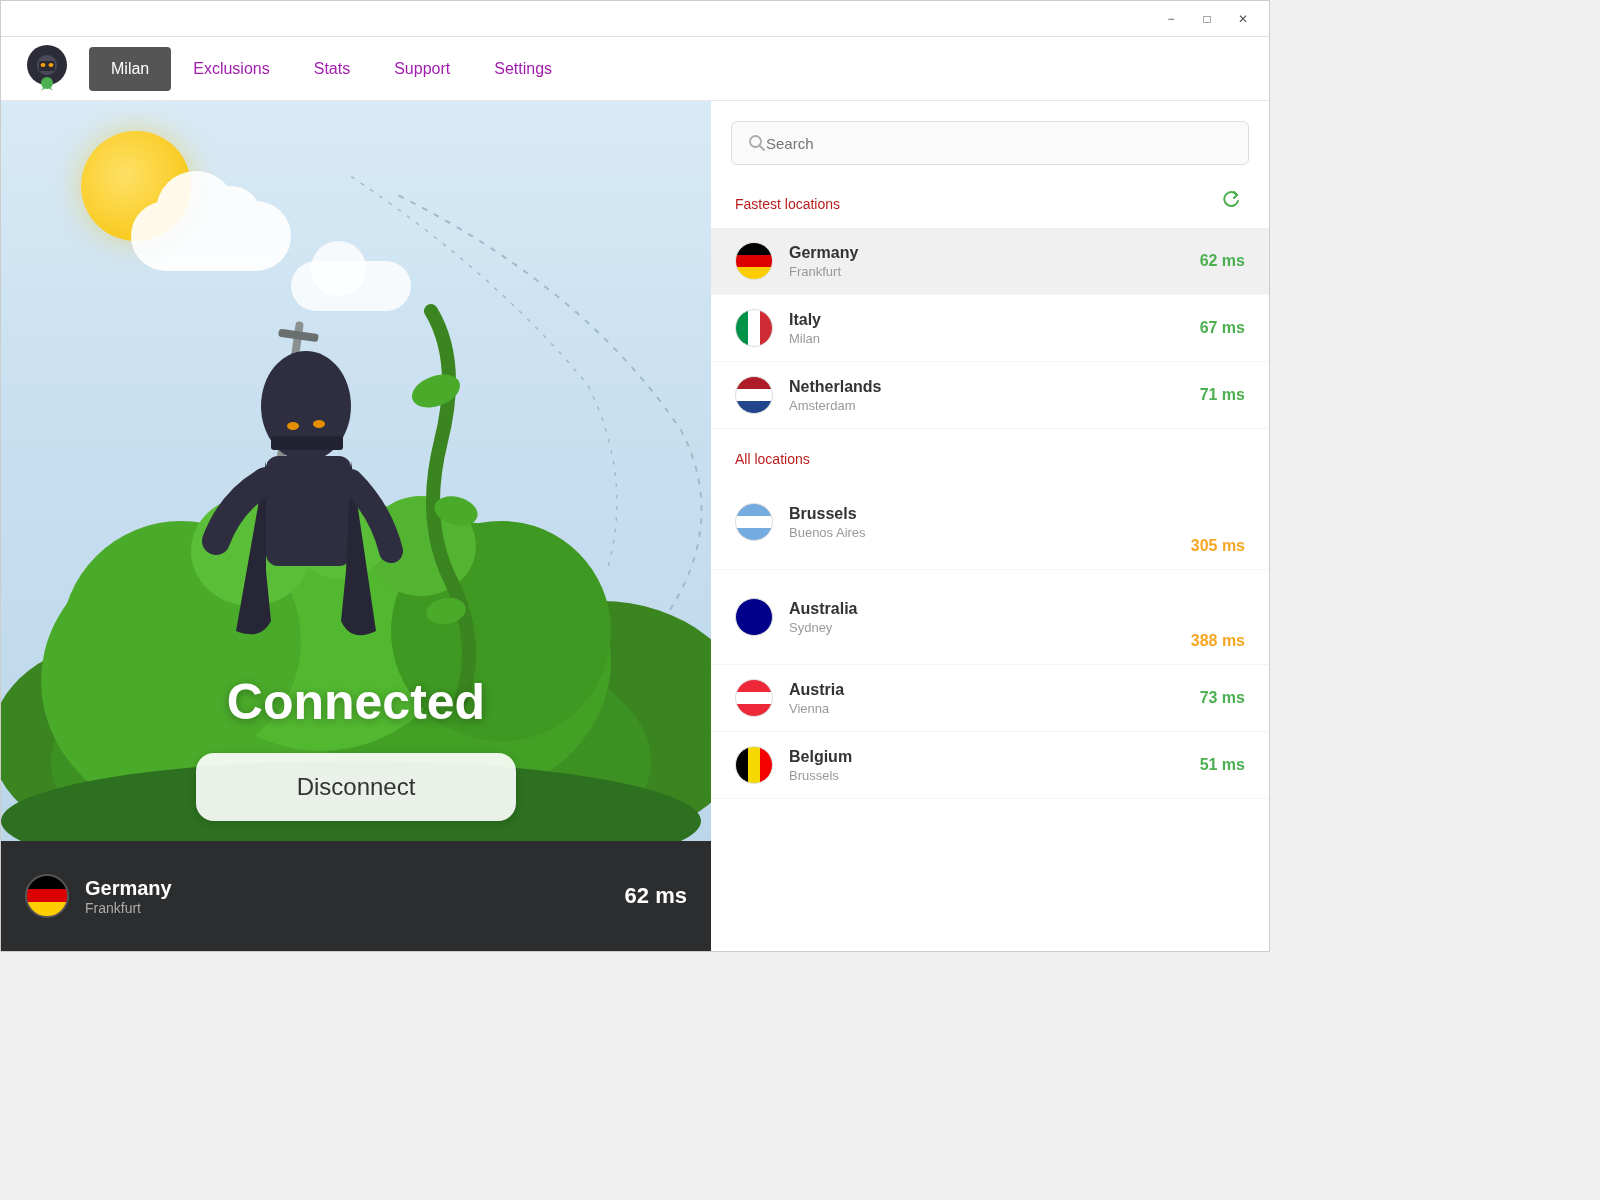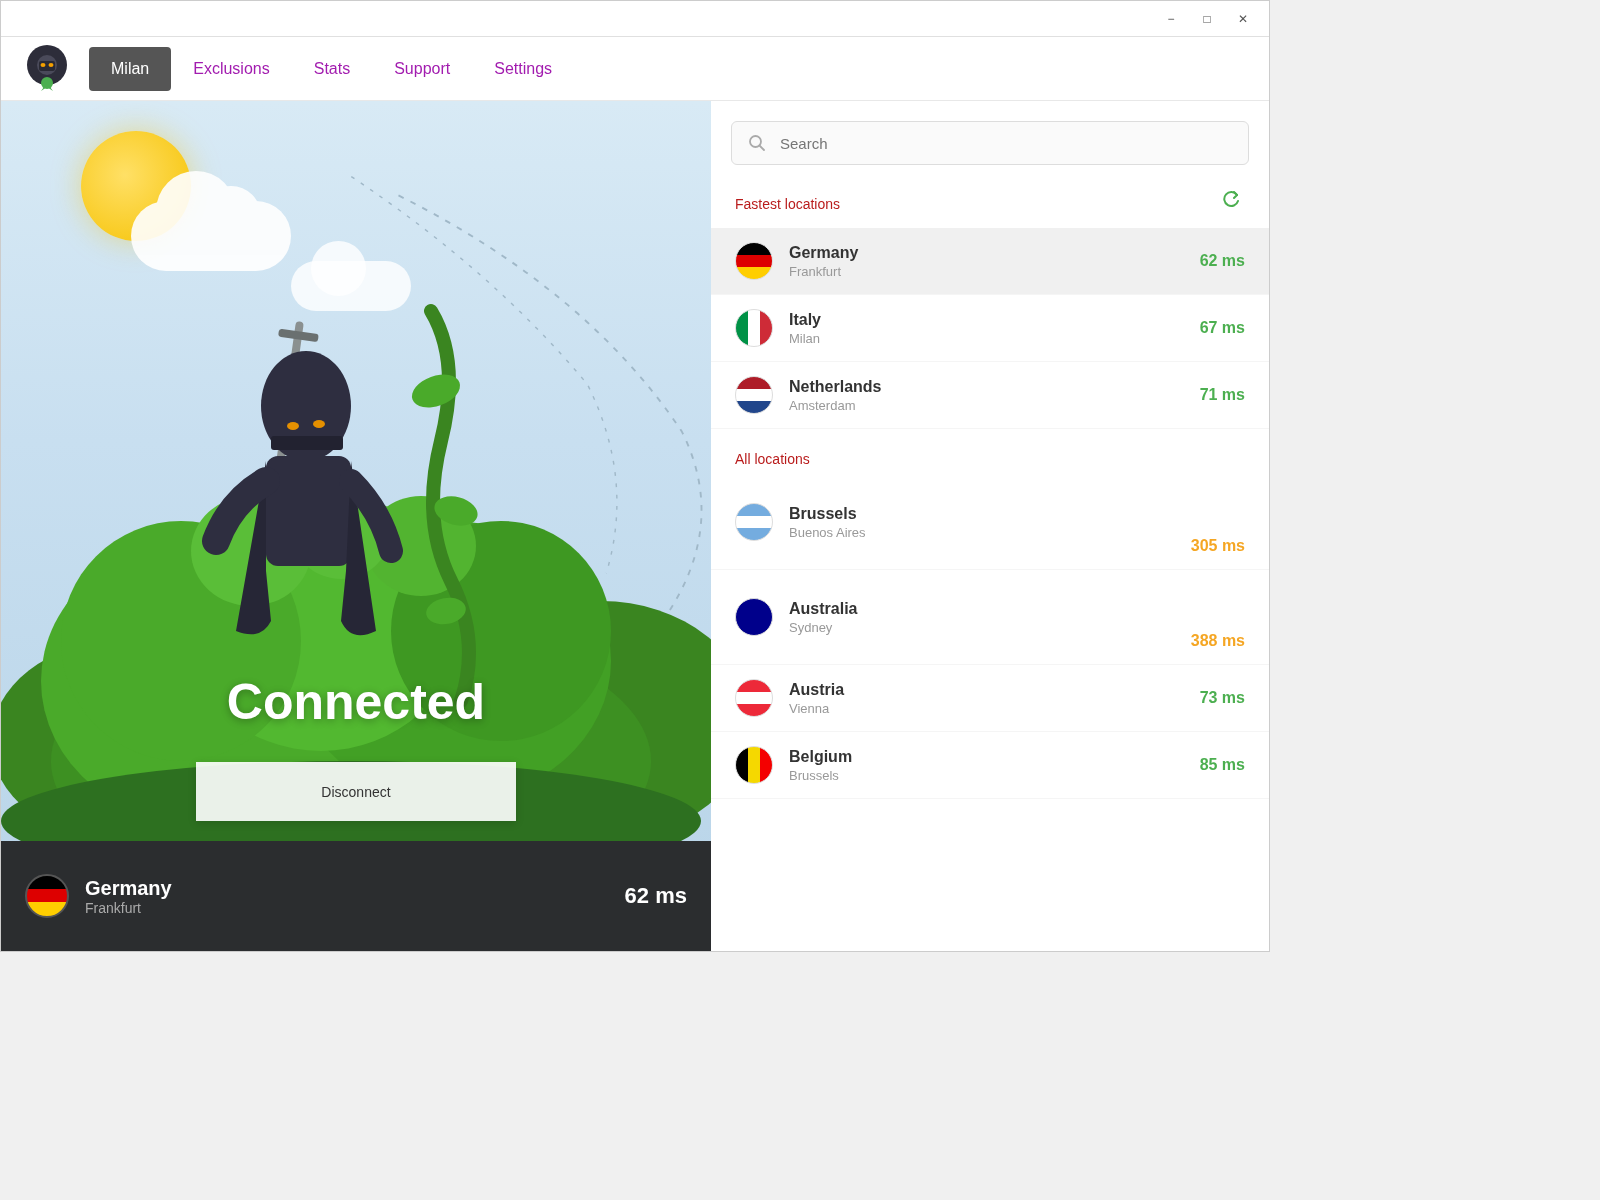--- a/index.html
+++ b/index.html
@@ -205,25 +205,25 @@
       z-index: 10;
     }
 
     
     .disconnect-btn {
       position: absolute;
       bottom: 130px;
       left: 50%;
       transform: translateX(-50%);
       width: 320px;
-      height: 59px;
+      height: 68px;
       background: rgba(255,255,255,0.9);
       border: none;
-      border-radius: 0;
-      font-size: 14px;
+      border-radius: 18px;
+      font-size: 24px;
       font-weight: 500;
       color: #333;
       cursor: pointer;
       z-index: 10;
       box-shadow: 0 2px 8px rgba(0,0,0,0.15);
     }
 
     
     .status-bar {
       position: absolute;
@@ -278,21 +278,21 @@
       overflow: hidden;
     }
 
     .search-bar {
       margin: 20px 20px 10px;
       padding: 12px 16px;
       border: 1px solid #ddd;
       border-radius: 6px;
       display: flex;
       align-items: center;
-      gap: 14px;
+      gap: 0;
       background: #fafafa;
     }
 
     .search-input {
       border: none;
       background: transparent;
       outline: none;
       font-size: 15px;
       color: #888;
       width: 100%;
@@ -583,19 +583,19 @@
           </div>
           <div class="server-ping ping-green">73 ms</div>
         </div>
 
         <div class="server-item">
           <div class="server-flag flag-be"></div>
           <div class="server-info">
             <div class="server-name">Belgium</div>
             <div class="server-city">Brussels</div>
           </div>
-          <div class="server-ping ping-green">85 ms</div>
+          <div class="server-ping ping-green">51 ms</div>
         </div>
       </div>
     </div>
 
   </div>
 </div>
 
 </body></html>

